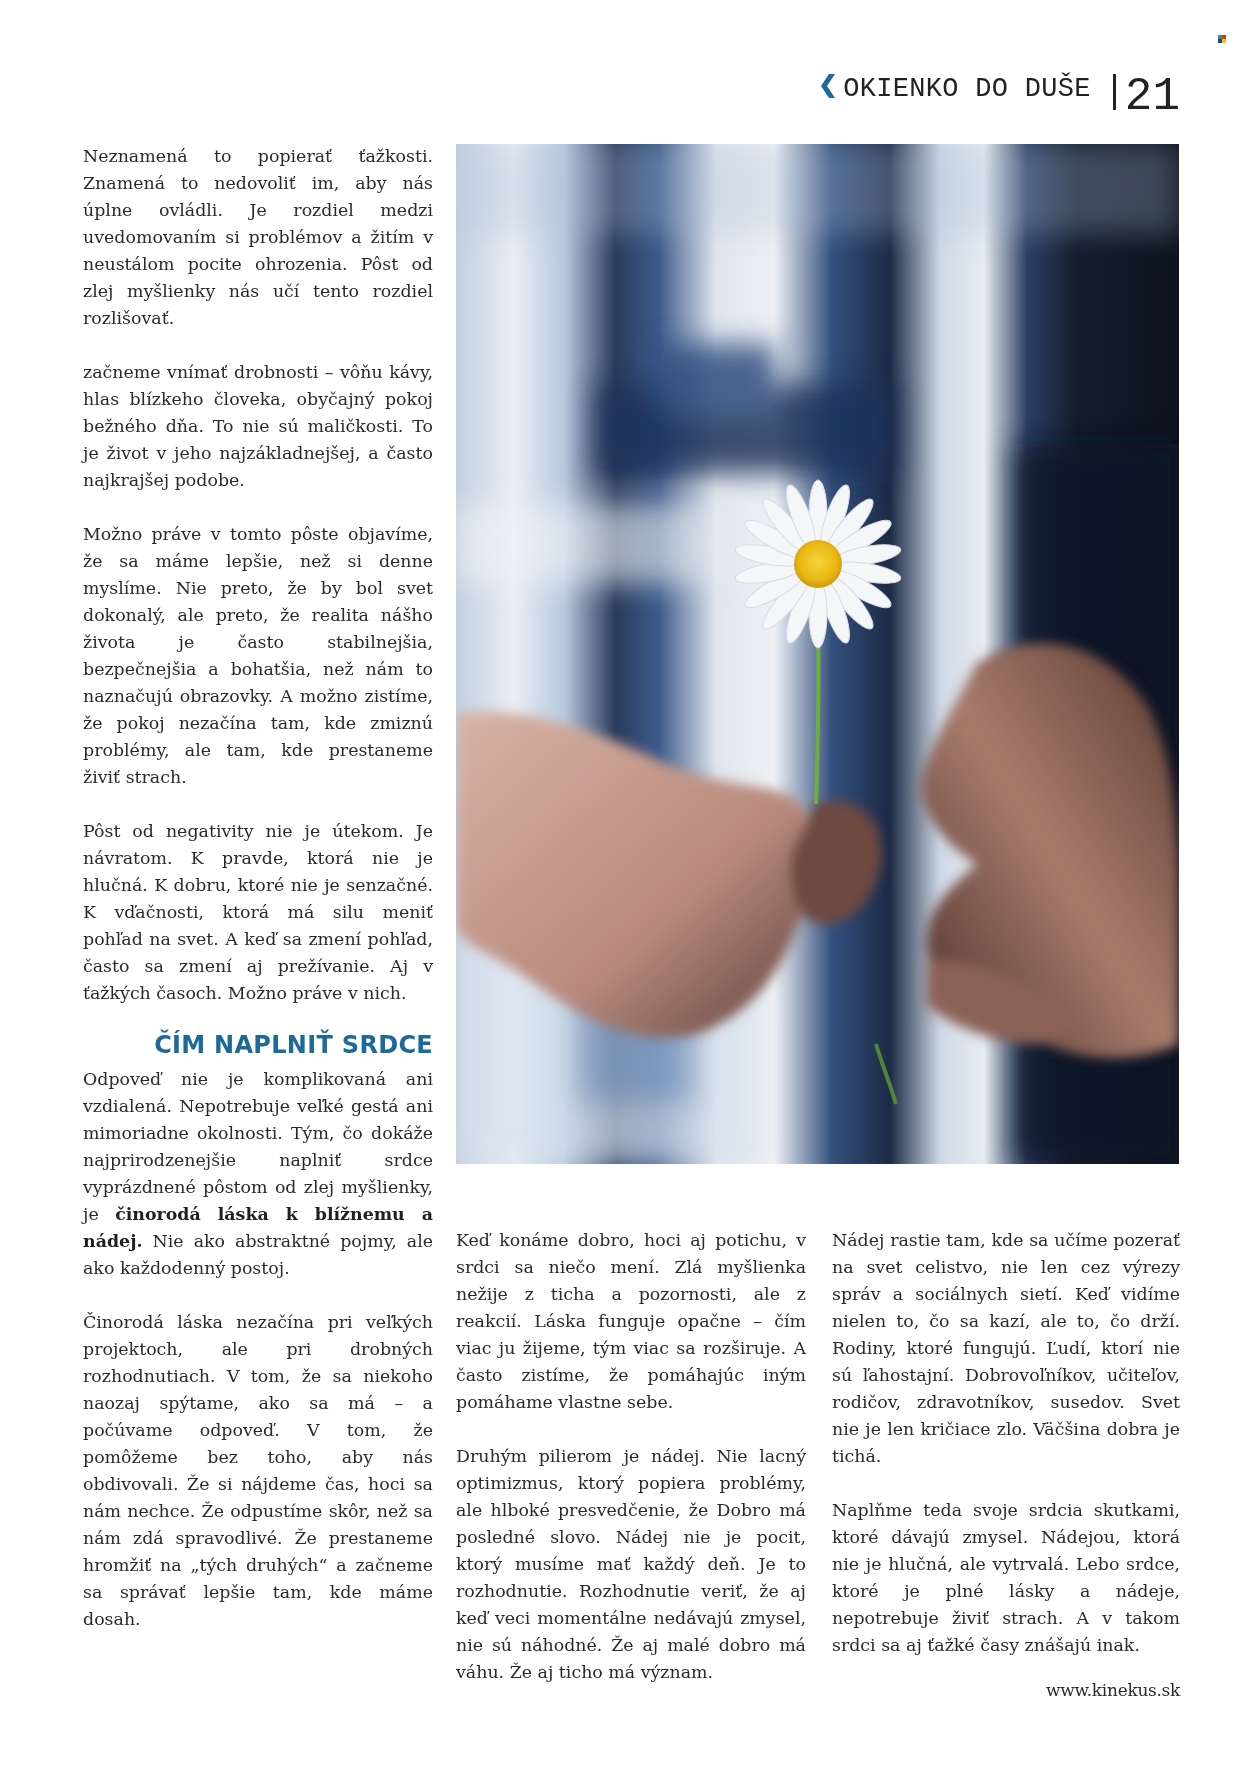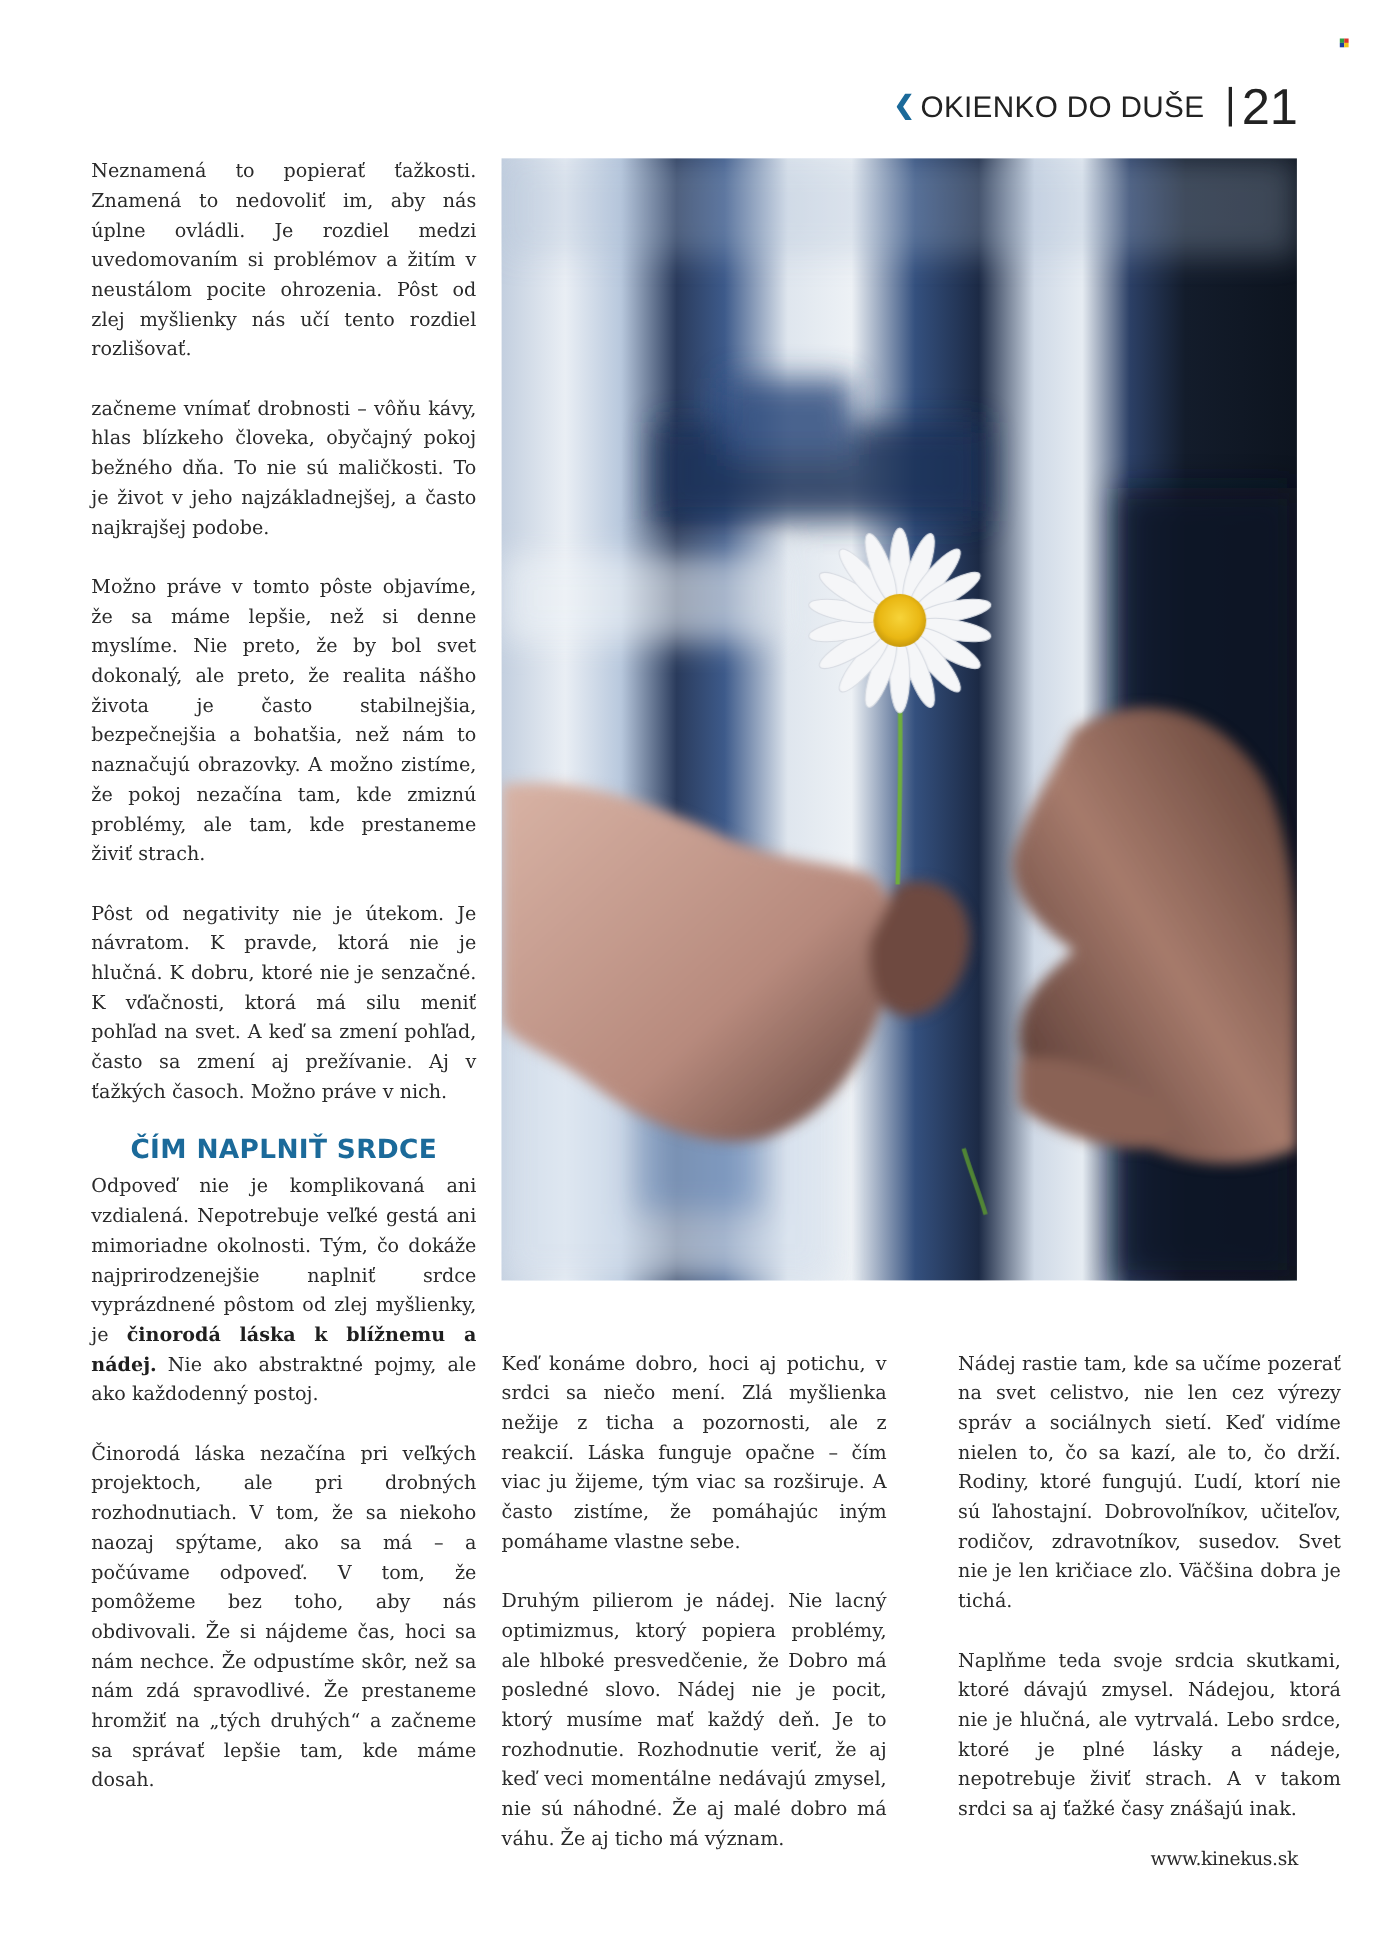--- a/index.html
+++ b/index.html
@@ -7,22 +7,22 @@
       width: 1250px; height: 1768px; position: relative; overflow: hidden;
       font-family: "DejaVu Serif", "Liberation Serif", serif;
       color: #2a2a2a;
     }
     .corner-mark {
       position: absolute; left: 1218px; top: 35px; width: 8px; height: 8px;
     }
     .corner-mark span { position: absolute; width: 4px; height: 4px; }
     .header {
       position: absolute; top: 74px; right: 70px;
-      display: flex; align-items: center;
-      font-family: Liberation Sans, sans-serif;
+      display: flex; align-items: flex-start;
+      font-family: Liberation Mono, monospace;
       color: #222;
     }
     .header .chev {
       width: 14px; height: 24px; margin-right: 8px;
     }
     .header .section {
       font-size: 27px; letter-spacing: 0.3px;
     }
     .header .bar {
       width: 3px; height: 36px; background: #222; margin: 0 9px 0 22px;
@@ -30,28 +30,28 @@
     .header .pageno { font-size: 46px; line-height: 1; }
 
     .col {
       position: absolute;
       font-size: 17.4px; line-height: 27px;
       text-align: justify; hyphens: manual;
     }
     .col p { margin: 0 0 27px 0; }
     .col-left { left: 83px; top: 143px; width: 350px; }
     .col-mid { left: 456px; top: 1227px; width: 350px; }
-    .col-right { left: 832px; top: 1227px; width: 348px; margin-left: 39px; }
+    .col-right { left: 832px; top: 1227px; width: 348px; }
 
     .subhead {
       font-family: "DejaVu Sans", "Liberation Sans", sans-serif;
       font-weight: bold; color: #1b6a9a;
       font-size: 24px; line-height: 30px; letter-spacing: 0.3px;
       margin: -4px 0 6px 0;
-      text-align: center;
+      text-align: right;
     }
     b { font-weight: bold; color: #1f1f1f; }
 
     .photo {
       position: absolute; left: 456px; top: 144px; width: 723px; height: 1020px;
       overflow: hidden;
       background: linear-gradient(90deg,
         #c3cfdf 0%, #e9eef4 8%, #b8c8dd 15%, #2a3b5c 22%, #3d5a8a 28%,
         #dfe6ee 36%, #edf1f5 44%, #34507e 52%, #1c2a45 60%,
         #cfd9e6 67%, #e6ecf2 73%, #2c4066 79%, #131c2b 86%, #0d141f 100%);

